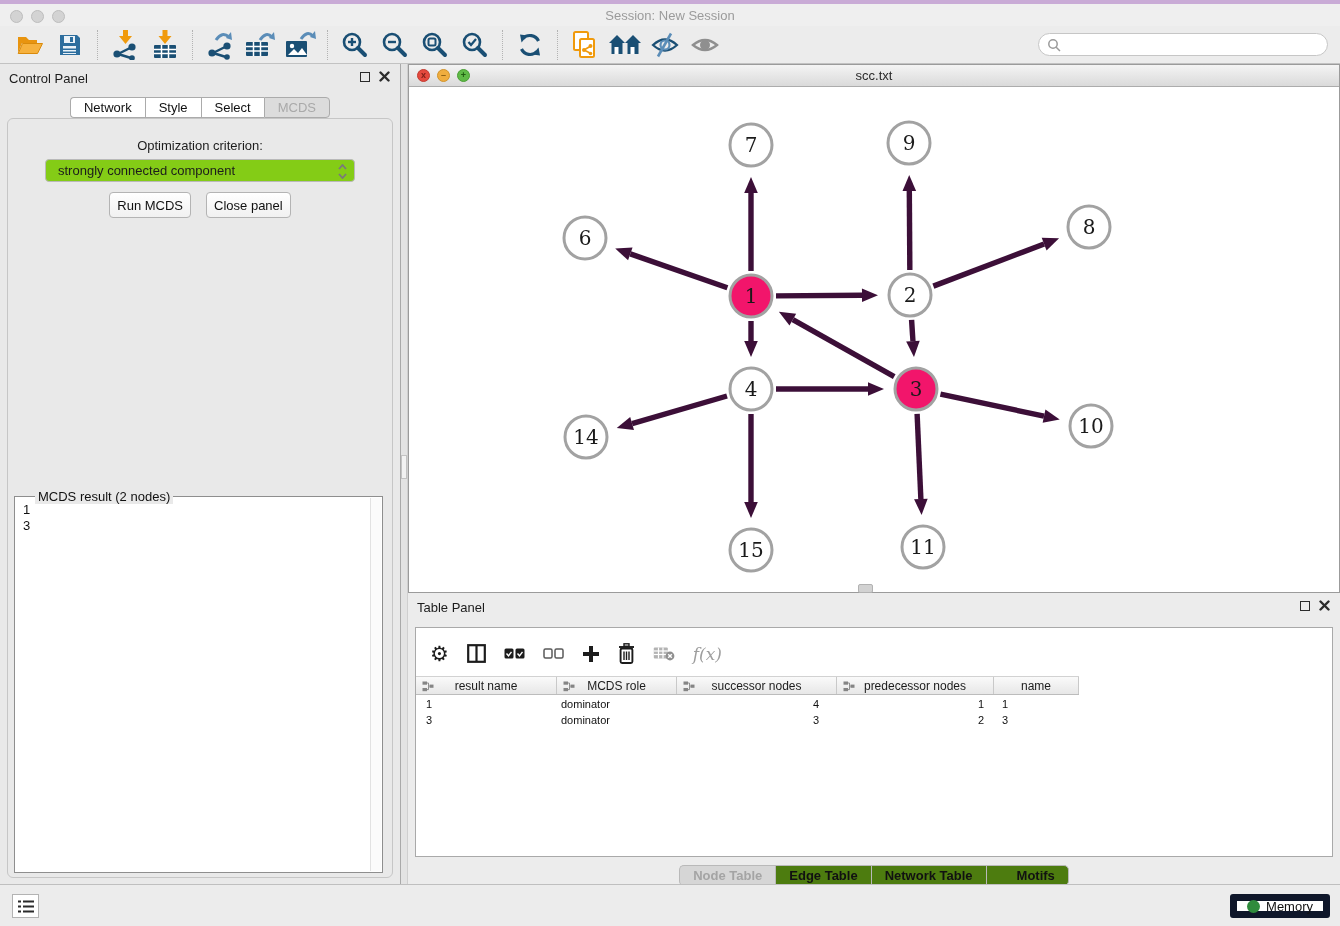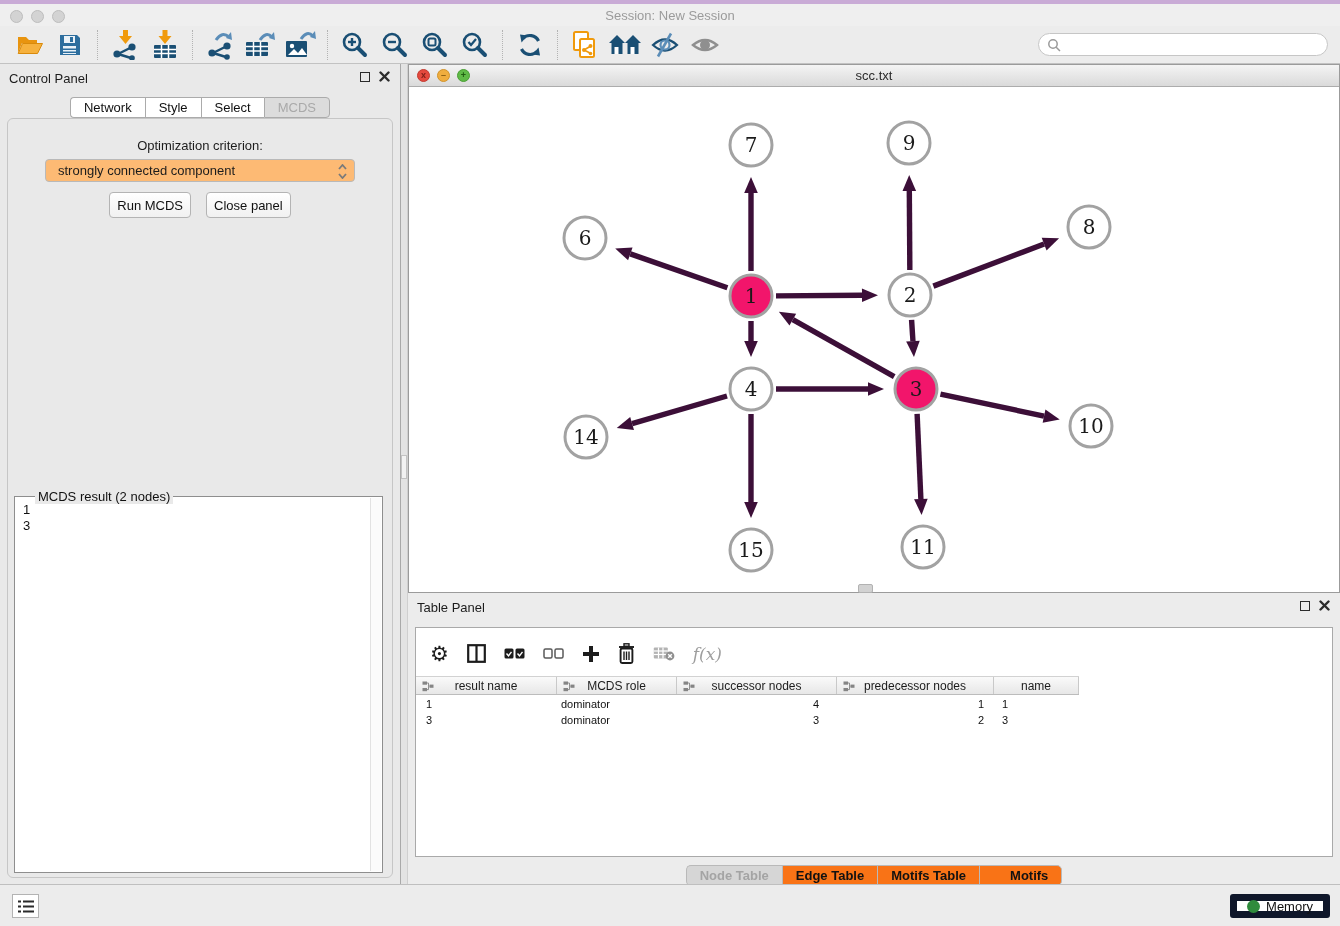--- a/index.html
+++ b/index.html
@@ -54,21 +54,21 @@
   .ctab {
     height:21px; line-height:19px; padding:0 13px; background:#FFF; font-size:13px;
     border:1px solid #ABABAB; border-right:none; color:#111; cursor:default; white-space:nowrap;
   }
   .ctab:first-child { border-radius:4px 0 0 4px; }
   .ctab:last-child { border-right:1px solid #ABABAB; border-radius:0 4px 4px 0; }
   .ctab.active { background:#DCDCDC; color:#A9A9A9; }
   .opt-label { position:absolute; top:74px; width:100%; text-align:center; font-size:13px; }
   .cp-select {
     position:absolute; left:45px; top:95px; width:310px; height:23px;
-    background:#fdba74; border:1px solid #B9B9B9; border-radius:4px;
+    background:#84cc16; border:1px solid #B9B9B9; border-radius:4px;
     display:flex; align-items:center; font-size:13px; padding-left:12px;
   }
   .cp-select .stepper { position:absolute; right:7px; top:4px; }
   .cp-buttons { position:absolute; top:128px; width:100%; display:flex; justify-content:center; gap:15px; }
   .mac-btn {
     height:26px; padding:0 7px; font-size:13px; font-family:"Liberation Sans",sans-serif;
     background:linear-gradient(#FFFFFF,#F1F1F1); border:1px solid #B4B4B4; border-radius:4px;
     color:#111; cursor:default;
   }
   .mcds-box {
@@ -124,21 +124,21 @@
     border-top:1px solid #D2D2D2; border-bottom:1px solid #BCBCBC; }
   .th { position:relative; height:100%; background:linear-gradient(#FAFAFA,#E7E7E7);
     border-right:1px solid #C9C9C9; display:flex; align-items:center; justify-content:center;
     font-size:12px; color:#1C1C1C; }
   .th .colicon { position:absolute; left:6px; top:4px; }
   .tp-tbody { position:absolute; left:0; top:68px; right:1px; }
   .tr { display:flex; height:16px; }
   .td { font-size:11px; color:#111; line-height:16px; overflow:hidden; white-space:nowrap; }
   .tp-tabs { position:absolute; top:272px; width:100%; display:flex; justify-content:center;text-align:right; }
   .btab {
-    height:21px; line-height:19px; padding:0 13px; background:#f97316; font-size:13px; font-weight:bold;
+    height:21px; line-height:19px; padding:0 13px; background:#4d7c0f; font-size:13px; font-weight:bold;
     border:1px solid #B9B9B9; border-right:none; color:#111; cursor:default; white-space:nowrap;
   }
   .btab:first-child { border-radius:5px 0 0 5px; }
   .btab:last-child { border-right:1px solid #B9B9B9; border-radius:0 5px 5px 0;padding-left:30px; }
   .btab.active { background:#D6D6D6; color:#A4A4A4; }
 
   
   #status-bar { position:absolute; left:0; bottom:0; width:100%; height:42px;
     background:#ECECEC; border-top:1px solid #BFBFBF; }
   .list-btn { position:absolute; left:12px; top:9px; width:27px; height:24px;
@@ -620,21 +620,21 @@
           <div class="td" style="width: 120px; text-align: left; padding-left: 4px;">dominator</div>
           <div class="td" style="width: 160px; text-align: right; padding-right: 18px;">3</div>
           <div class="td" style="width: 157px; text-align: right; padding-right: 10px;">2</div>
           <div class="td" style="width: 85px; text-align: left; padding-left: 8px;">3</div>
         </div>
       </div>
   </div>
   <div class="tp-tabs" id="bottom-tabs">
       <div class="btab active">Node Table</div>
       <div class="btab">Edge Table</div>
-      <div class="btab">Motifs Table</div>
+      <div class="btab">Network Table</div>
       <div class="btab">Motifs</div>
     </div>
 </div>
 
 <div id="status-bar">
   <div class="list-btn">
     <svg width="16" height="13" viewBox="0 0 16 13">
         <g fill="#2B2B2B">
           <rect x="0" y="0.5" width="3" height="2"></rect>
           <rect x="5" y="0.5" width="11" height="2"></rect>

